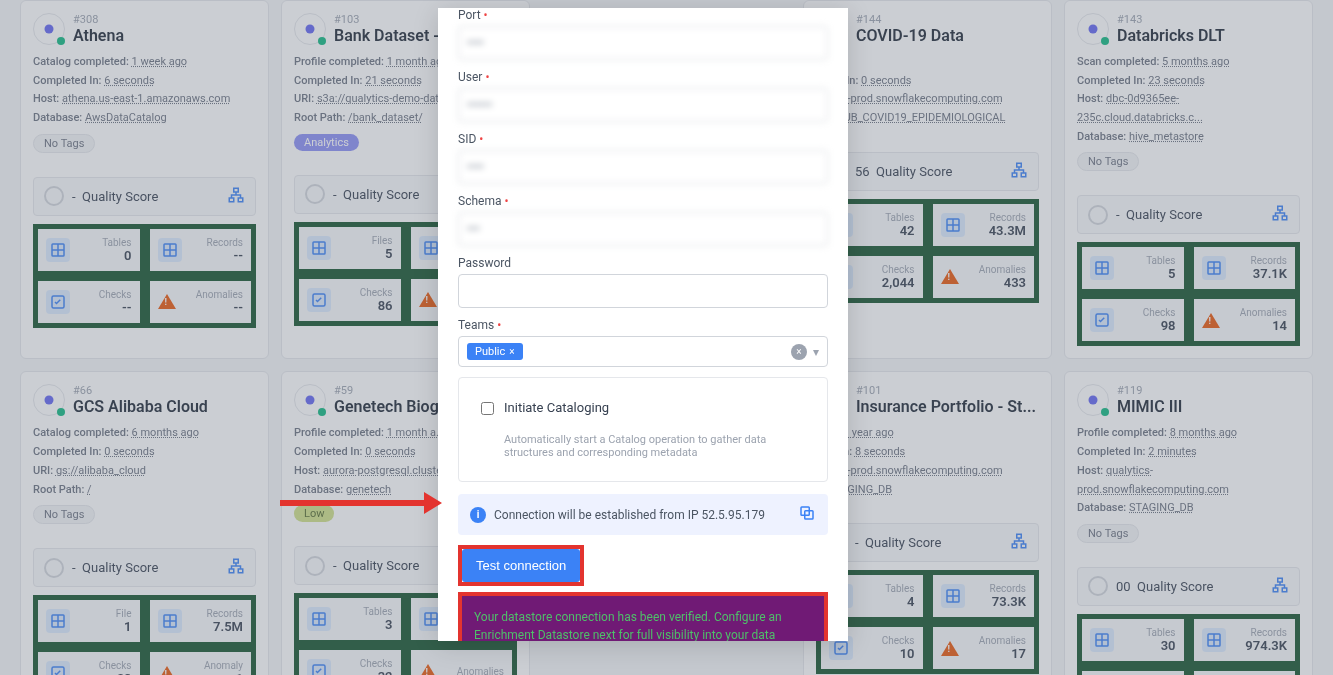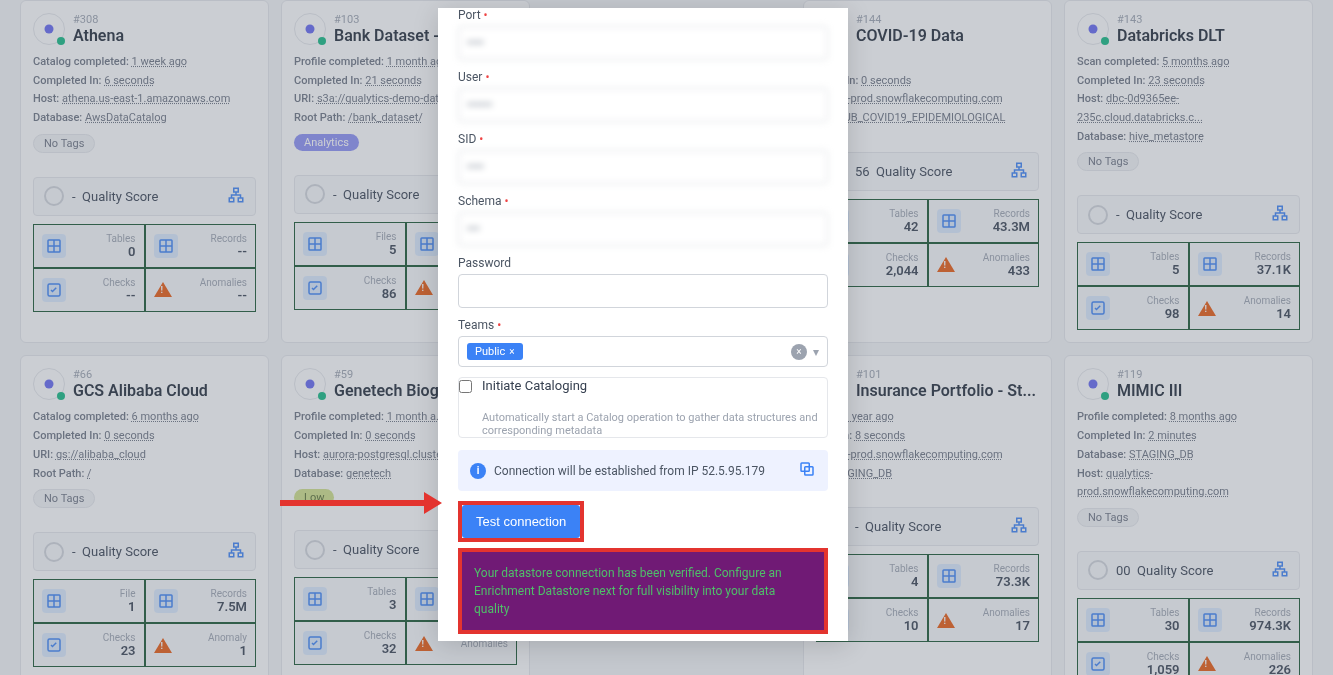--- a/index.html
+++ b/index.html
@@ -17,21 +17,21 @@
 .card-meta a { color: #6b7280; text-decoration: underline dotted; }
 .tag { display: inline-block; background: #f3f4f6; border: 1px solid #e5e7eb; border-radius: 12px; padding: 2px 10px; font-size: 11px; margin-top: 6px; color: #6b7280; }
 .tag.analytics { background: #8b8ff5; color: #fff; border: none; }
 .tag.low { background: #cfe088; color: #556b2f; border: none; }
 .score-row { display: flex; align-items: center; justify-content: space-between; background: #f8f9fb; border: 1px solid #e5e7eb; border-radius: 4px; padding: 8px 10px; margin-top: 24px; }
 .score-left { display: flex; align-items: center; gap: 8px; }
 .score-circle { width: 20px; height: 20px; border: 2px solid #d1d5db; border-radius: 50%; }
 .score-label { color: #374151; font-size: 13px; }
 .tree-icon { color: #3b82f6; font-size: 14px; }
 .stats { display: grid; grid-template-columns: 1fr 1fr; gap: 0; margin-top: 8px; }
-.stat { background: #f8f9fb; border: 1px solid #14532d; padding: 8px; display: flex; align-items: center; gap: 8px; }
+.stat { background: #f8f9fb; border: 5px solid #14532d; padding: 8px; display: flex; align-items: center; gap: 8px; }
 .stat-icon { width: 24px; height: 24px; border-radius: 4px; display: flex; align-items: center; justify-content: center; font-size: 14px; }
 .stat-icon.blue { background: #dbeafe; color: #3b82f6; }
 .stat-body { flex: 1; text-align: right; }
 .stat-label { font-size: 10px; color: #9ca3af; }
 .stat-val { font-size: 13px; font-weight: 600; color: #374151; }
 .warn-tri { width: 0; height: 0; border-left: 9px solid transparent; border-right: 9px solid transparent; border-bottom: 15px solid #ea580c; position: relative; }
 .warn-tri::after { content: '!'; position: absolute; left: -2px; top: 3px; color: #fff; font-size: 9px; font-weight: bold; }
 
 
 .overlay { position: absolute; inset: 0; background: rgba(107,114,128,0.35); }
@@ -39,21 +39,21 @@
 .fld { margin-bottom: 10px; }
 .fld-label { font-size: 12px; color: #4b5563; margin-bottom: 4px; display: block; }
 .req { color: #ef4444; }
 .fld-input { width: 100%; height: 34px; border: 1px solid #d1d5db; border-radius: 4px; padding: 0 8px; font-size: 12px; color: #9ca3af; }
 .fld-input.blur { filter: blur(3px); }
 .teams-box { border: 1px solid #d1d5db; border-radius: 4px; padding: 6px 8px; display: flex; align-items: center; justify-content: space-between; }
 .chip { background: #3b82f6; color: #fff; border-radius: 3px; padding: 2px 8px; font-size: 11px; display: inline-flex; align-items: center; gap: 4px; }
 .chip-x { font-size: 10px; }
 .teams-right { display: flex; align-items: center; gap: 6px; color: #9ca3af; }
 .clear-btn { width: 16px; height: 16px; border-radius: 50%; background: #9ca3af; color: #fff; font-size: 10px; display: flex; align-items: center; justify-content: center; }
-.catalog-box { border: 1px solid #e5e7eb; border-radius: 4px; padding: 0; display: flex; gap: 10px; align-items: flex-start; }
+.catalog-box { border: 1px solid #e5e7eb; border-radius: 4px; padding: 22px; display: flex; gap: 10px; align-items: flex-start; }
 .catalog-box input { margin-top: 2px; }
 .catalog-title { font-size: 13px; color: #374151; }
 .catalog-desc { font-size: 11px; color: #9ca3af; margin-top: 18px; }
 .ip-box { background: #eef2ff; border-radius: 4px; padding: 10px 12px; display: flex; align-items: center; gap: 8px; margin-top: 12px; color: #4b5563; }
 .ip-icon { width: 16px; height: 16px; border-radius: 50%; background: #3b82f6; color: #fff; font-size: 10px; display: flex; align-items: center; justify-content: center; font-weight: bold; }
 .copy-icon { margin-left: auto; color: #3b82f6; }
 .test-btn { background: #3b82f6; color: #fff; border: none; padding: 9px 14px; font-size: 13px; border-radius: 3px; cursor: pointer; margin-top: 14px; }
 .test-hl { border: 4px solid #e3342f; display: inline-block; margin-top: 10px; }
 .test-hl .test-btn { margin: 0; }
 .success-box { border: 4px solid #e3342f; background: #701a75; color: #4fbf69; padding: 12px; font-size: 12px; margin-top: 6px; line-height: 1.5; }
@@ -631,22 +631,22 @@
           </svg>
         </div>
         <div style="flex:1;min-width:0">
           <div class="card-num">#119</div>
           <div class="card-title">MIMIC III</div>
         </div>
       </div>
       <div class="card-meta">
         <div><b style="color:#6b7280;font-weight:500">Profile completed:</b> <a>8 months ago</a></div>
         <div><b style="color:#6b7280;font-weight:500">Completed In:</b> <a>2 minutes</a></div>
+        <div><b style="color:#6b7280;font-weight:500">Host:</b> <a>qualytics-prod.snowflakecomputing.com</a></div>
         <div><b style="color:#6b7280;font-weight:500">Database:</b> <a>STAGING_DB</a></div>
-        <div><b style="color:#6b7280;font-weight:500">Host:</b> <a>qualytics-prod.snowflakecomputing.com</a></div>
       </div>
       <span class="tag ">No Tags</span>
       <div class="score-row">
         <div class="score-left">
           <div class="score-circle"></div>
           <span class="score-label">00&nbsp;&nbsp;Quality Score</span>
         </div>
         <span class="tree-icon"><svg class="icon" viewBox="0 0 24 24" fill="none" stroke="currentColor" stroke-width="2">
             <rect x="9" y="3" width="6" height="5"></rect>
             <rect x="3" y="16" width="6" height="5"></rect>

